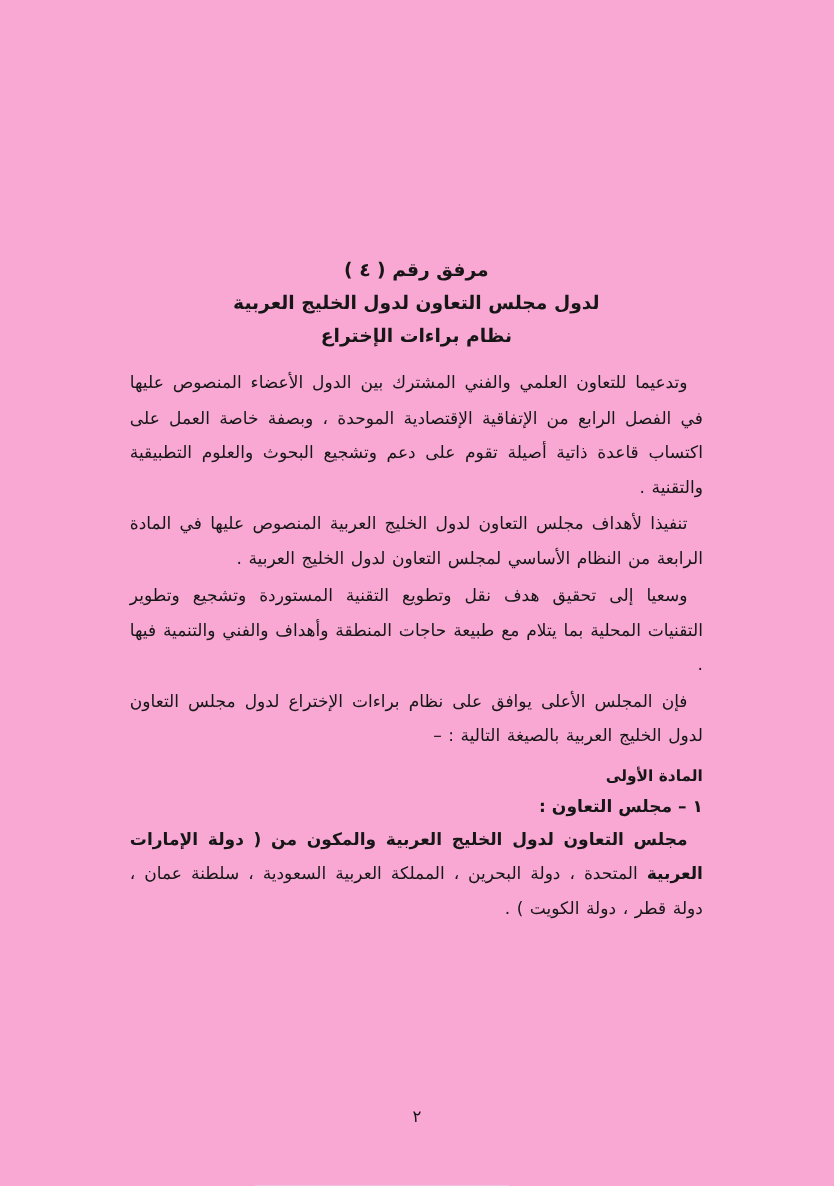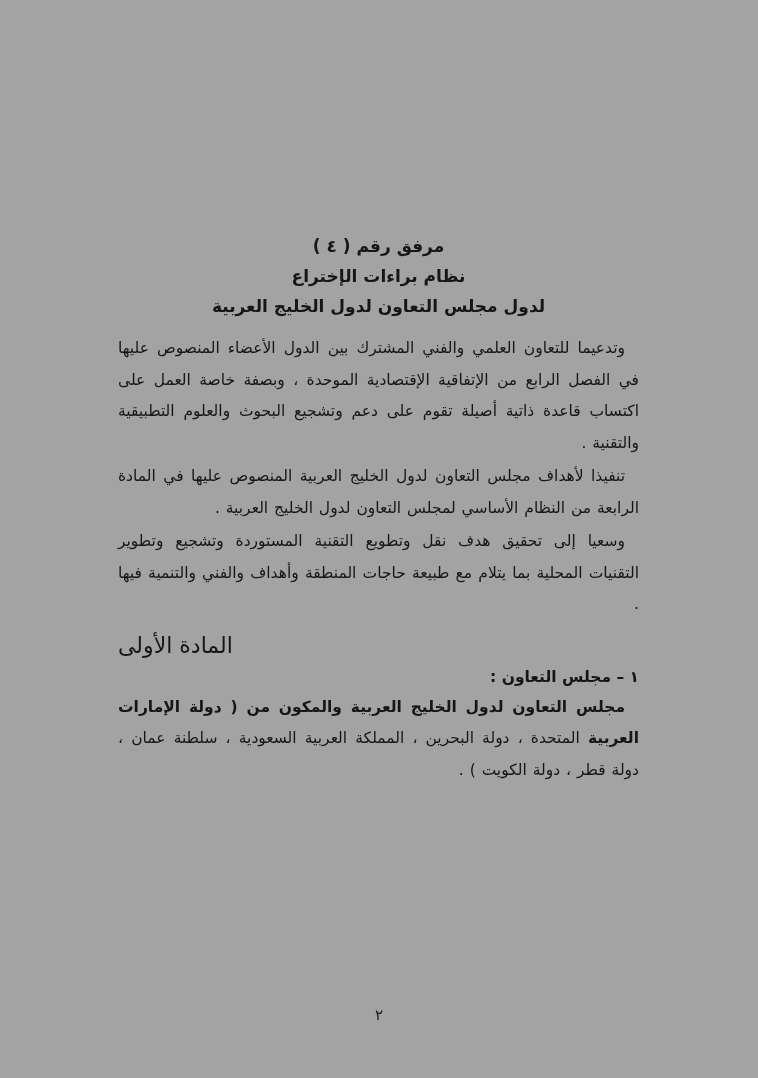--- a/index.html
+++ b/index.html
@@ -5,21 +5,21 @@
   html, body {
     margin: 0;
     padding: 0;
     background: #e8e8e8;
   }
   .page {
     position: relative;
     width: 758px;
     height: 1078px;
     margin: 0 auto;
-    background: #a3a3a3;
+    background: #f9a8d4;
     color: #161616;
     font-family: "DejaVu Sans", "Liberation Sans", sans-serif;
     direction: rtl;
     overflow: hidden;
   }
   .content {
     position: absolute;
     top: 231px;
     right: 119px;
     width: 521px;
@@ -39,23 +39,23 @@
     font-size: 15.5px;
     line-height: 31.5px;
     text-align: justify;
     margin: 0 0 2px 0;
     word-spacing: 1px;
   }
   p.indent {
     text-indent: 14px;
   }
   .article-title {
-    text-align: left;
-    font-weight: normal;
-    font-size: 22px;
+    text-align: right;
+    font-weight: bold;
+    font-size: 14px;
     margin: 12px 0 10px 0;
   }
   .item-number {
     font-weight: bold;
     font-size: 15.5px;
     margin: 8px 0 6px 0;
     text-align: right;
   }
   .bold {
     font-weight: bold;
@@ -71,30 +71,31 @@
   }
 </style>
 </head>
 <body>
 
 <div class="page">
   <div class="content">
 
     <div class="doc-header">
       <div class="h-line">مرفق رقم ( ٤ )</div>
+      <div class="h-line">لدول مجلس التعاون لدول الخليج العربية</div>
       <div class="h-line">نظام براءات الإختراع</div>
-      <div class="h-line">لدول مجلس التعاون لدول الخليج العربية</div>
     </div>
 
     <p class="body indent">وتدعيما للتعاون العلمي والفني المشترك بين الدول الأعضاء المنصوص عليها في الفصل الرابع من الإتفاقية الإقتصادية الموحدة ، وبصفة خاصة العمل على اكتساب قاعدة ذاتية أصيلة تقوم على دعم وتشجيع البحوث والعلوم التطبيقية والتقنية .</p>
 
     <p class="body indent">تنفيذا لأهداف مجلس التعاون لدول الخليج العربية المنصوص عليها في المادة الرابعة من النظام الأساسي لمجلس التعاون لدول الخليج العربية .</p>
 
     <p class="body indent">وسعيا إلى تحقيق هدف نقل وتطويع التقنية المستوردة وتشجيع وتطوير التقنيات المحلية بما يتلام مع طبيعة حاجات المنطقة وأهداف والفني والتنمية فيها .</p>
 
+    <p class="body indent">فإن المجلس الأعلى يوافق على نظام براءات الإختراع لدول مجلس التعاون لدول الخليج العربية بالصيغة التالية : –</p>
 
     <div class="article-title">المادة الأولى</div>
 
 
     <p class="item-number">١ – مجلس التعاون :</p>
 
     <p class="body indent">
       <span class="bold">مجلس التعاون لدول الخليج العربية والمكون من ( دولة الإمارات العربية</span>
       <span>المتحدة ، دولة البحرين ، المملكة العربية السعودية ، سلطنة عمان ، دولة قطر ، دولة الكويت ) .</span>
     </p>

